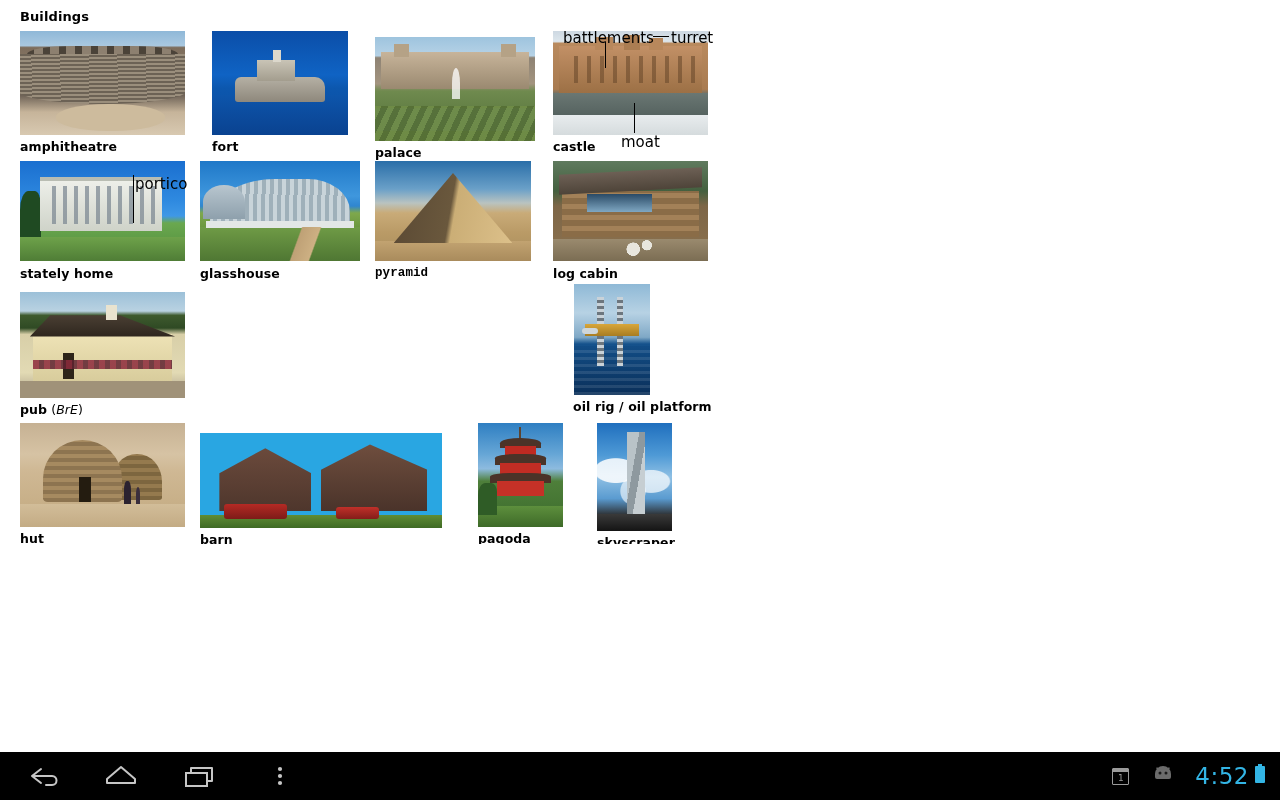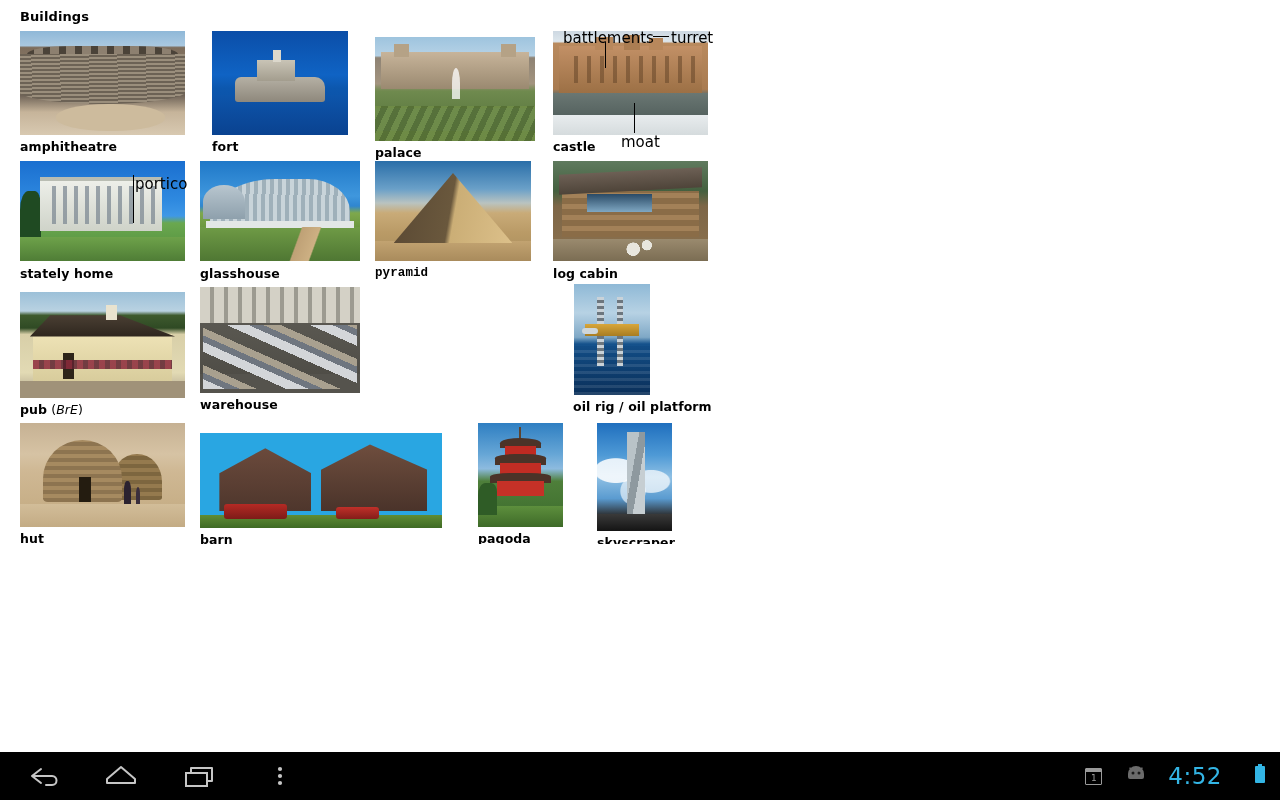--- a/index.html
+++ b/index.html
@@ -365,29 +365,20 @@
           <div class="yard"></div>
           <div class="wall"></div>
           <div class="roof"></div>
           <div class="chim"></div>
           <div class="door"></div>
           <div class="flowers"></div>
       </div>
       <div class="caption" style="left:0; top:110px;"><span>pub</span><span class="plain">&nbsp;(</span><span class="reg">BrE</span><span class="plain">)</span></div>
     </div>
 
-    <div class="cell" style="left:200px; top:287px; width:170px; height:126px;">
-      <div class="thumb ware" style="width:160px;height:106px;">
-        <div class="art"></div>
-          <div class="shelf"></div>
-          <div class="floor"></div>
-          <div class="boxes"></div>
-      </div>
-      <div class="caption" style="left:0; top:110px;">warehouse</div>
-    </div>
 
 
     <div class="cell" style="left:574px; top:284px; width:200px; height:130px;">
       <div class="thumb rig" style="width:76px;height:111px;">
         <div class="art"></div>
           <div class="refl"></div>
           <div class="l1"></div>
           <div class="l2"></div>
           <div class="plat"></div>
           <div class="heli"></div>
@@ -486,21 +477,21 @@
 
       <div style="margin-right:20px;">
         <svg width="24" height="18" viewBox="0 0 24 18">
           <path d="M4 9 a8 8 0 0 1 16 0 v3 a2 2 0 0 1 -2 2 H6 a2 2 0 0 1 -2 -2 Z" fill="#6b6b6b"></path>
           <circle cx="9" cy="8" r="1.5" fill="#1a1a1a"></circle>
           <circle cx="15" cy="8" r="1.5" fill="#1a1a1a"></circle>
           <path d="M6 3 L8 6 M18 3 L16 6" stroke="#6b6b6b" stroke-width="1.4" stroke-linecap="round"></path>
         </svg>
       </div>
 
-      <div class="clock" style="margin-right:32px;">4:52</div>
+      <div class="clock" style="margin-right:5px;">4:52</div>
 
       <div style="margin-right:14px;">
         <svg width="12" height="20" viewBox="0 0 12 20">
           <rect x="4" y="0" width="4" height="2" fill="#33b5e5"></rect>
           <rect x="1" y="2" width="10" height="17" rx="1" fill="#33b5e5"></rect>
         </svg>
       </div>
     </div>
 
   </div>

